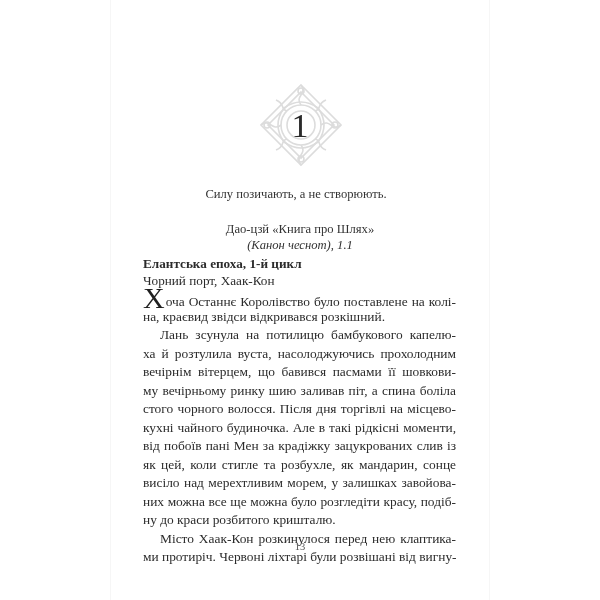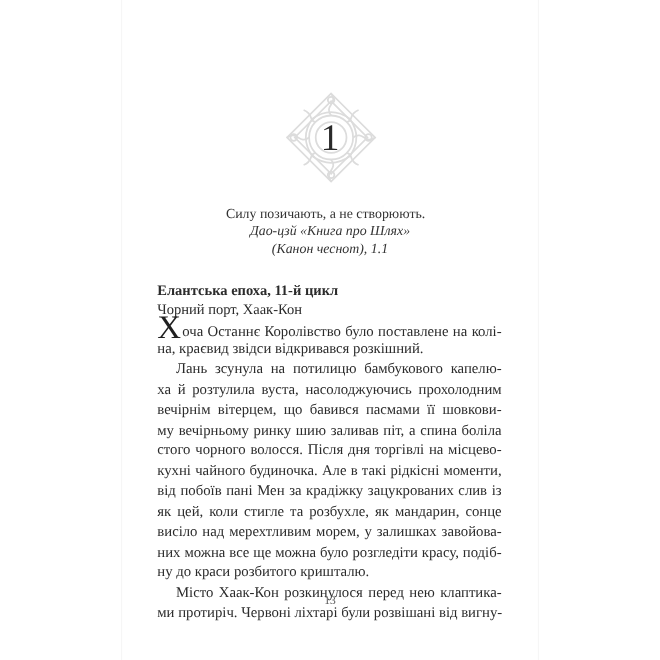--- a/index.html
+++ b/index.html
@@ -53,22 +53,21 @@
       font-size: 12.6px;
       line-height: 16px;
       color: #333;
     }
     .epigraph .quote {
       display: block;
       margin-left: -8px;
     }
     .epigraph .source {
       display: block;
-      font-style: italic;
-      margin-top: 0;
+      margin-top: 19px;
     }
     .epigraph .source2 {
       display: block;
       font-style: italic;
     }
     .setting {
       position: absolute;
       left: 143px;
       top: 255px;
       width: 320px;
@@ -151,21 +150,21 @@
 
 <div class="chapter-number">1</div>
 
 <div class="epigraph">
   <span class="quote">Силу позичають, а не створюють.</span>
   <span class="source">Дао-цзй «Книга про Шлях»</span>
   <span class="source2">(Канон чеснот), 1.1</span>
 </div>
 
 <div class="setting">
-  <span class="era">Елантська епоха, 11-й цикл</span>
+  <span class="era">Елантська епоха, 1-й цикл</span>
   <span class="place">Чорний порт, Хаак-Кон</span>
 </div>
 
 <div class="body-text">
   <span class="line"><span class="drop-cap">Х</span><span>оча Останнє Королівство було поставлене на колі-</span></span>
   <span class="line last">на, краєвид звідси відкривався розкішний.</span>
   <span class="line indent">Лань зсунула на потилицю бамбукового капелю-</span>
   <span class="line">ха й розтулила вуста, насолоджуючись прохолодним</span>
   <span class="line">вечірнім вітерцем, що бавився пасмами її шовкови-</span>
   <span class="line">му вечірньому ринку шию заливав піт, а спина боліла</span>

